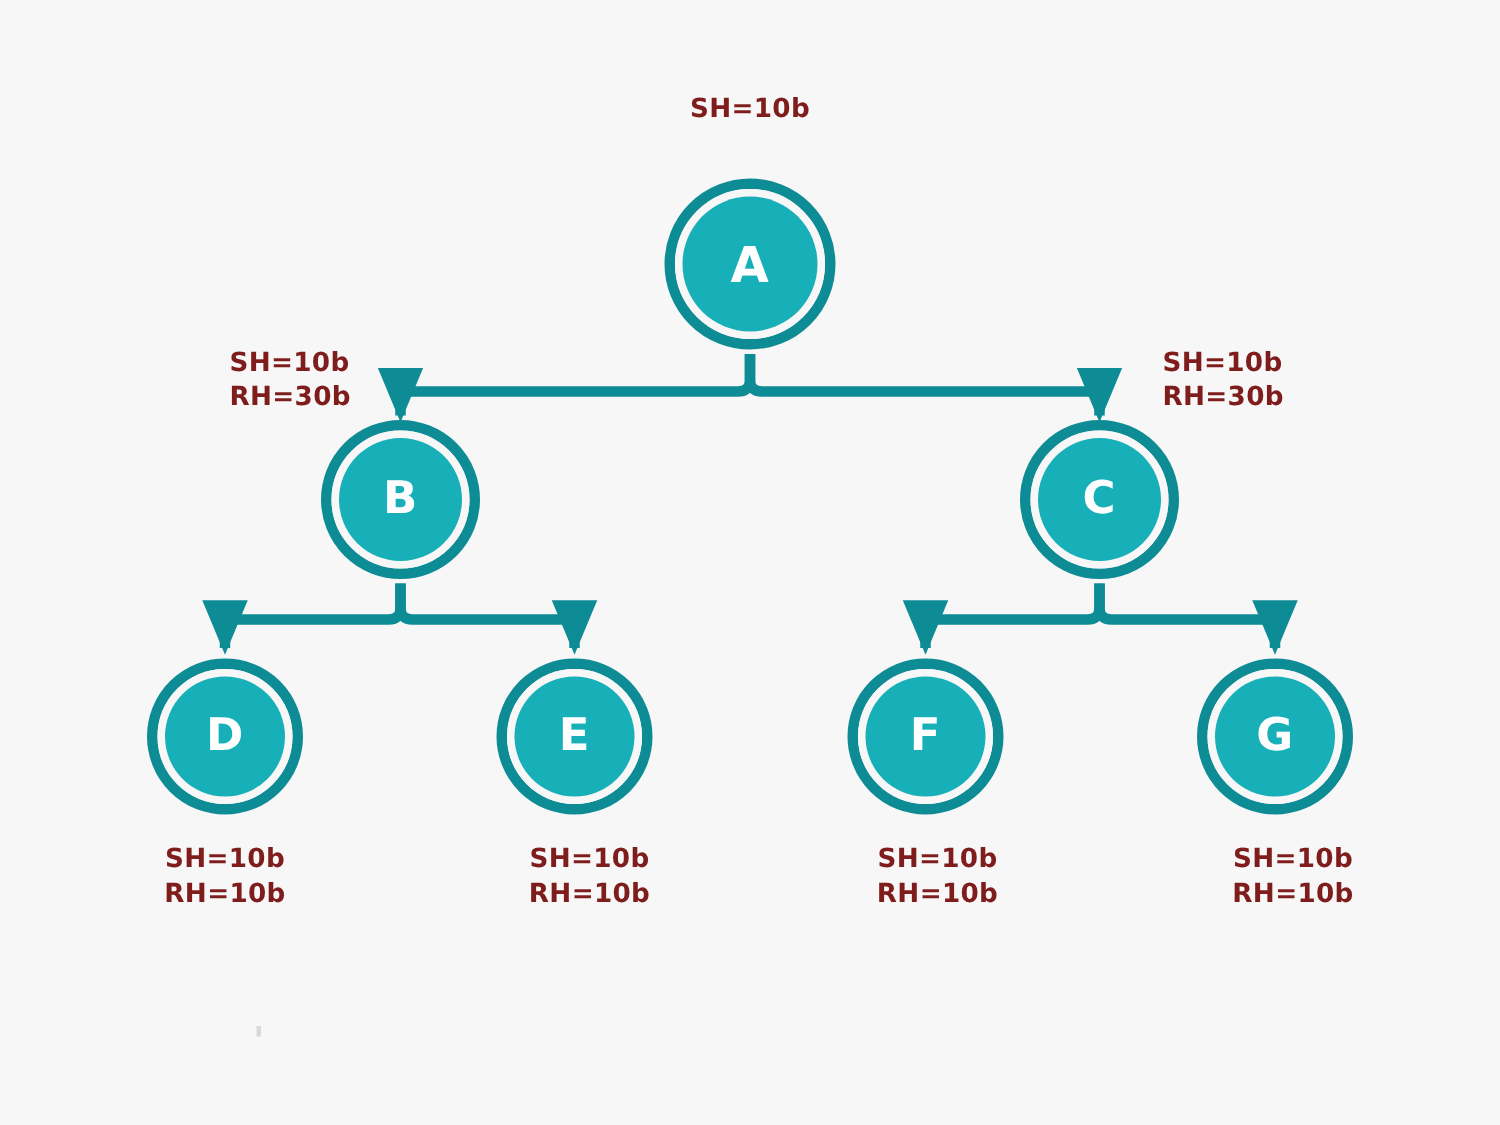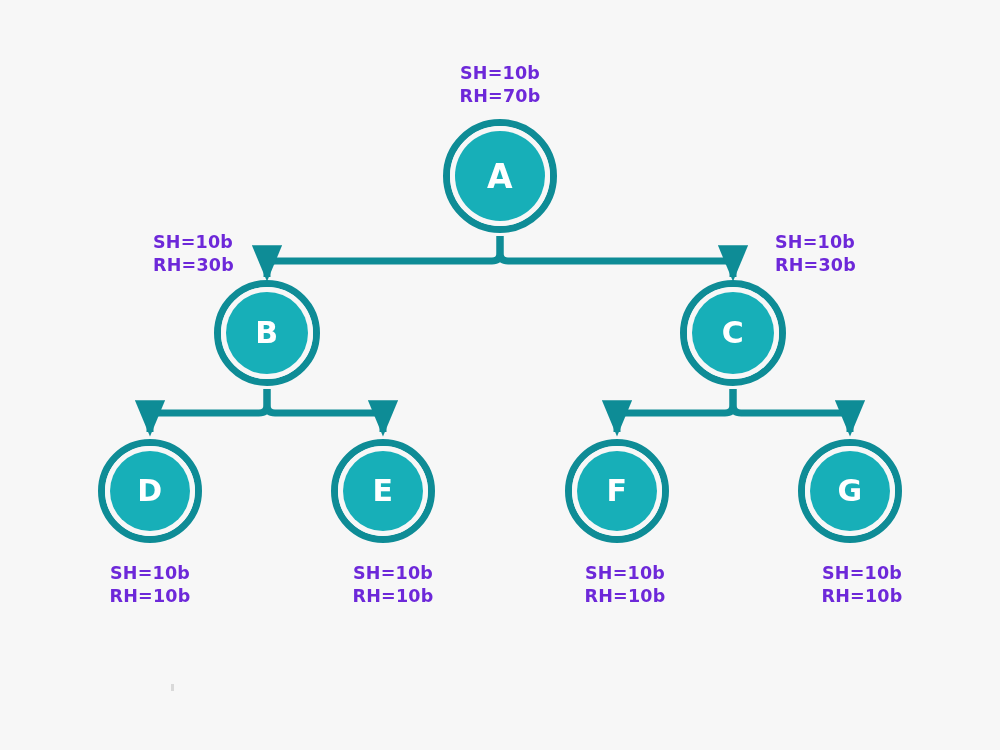--- a/index.html
+++ b/index.html
@@ -51,21 +51,21 @@
   }
   .node-letter {
     color: #ffffff;
     font-weight: 700;
     letter-spacing: 0.5px;
     line-height: 1;
     user-select: none;
   }
   .label {
     position: absolute;
-    color: #6d28d9;
+    color: #7f1d1d;
     font-size: 17.5px;
     font-weight: 700;
     line-height: 1.33;
     letter-spacing: 0.2px;
     white-space: nowrap;
     z-index: 6;
   }
   .label-center { text-align: center; }
   .label-left   { text-align: left; }
   .artifact {
@@ -101,21 +101,20 @@
     <path d="M 733 389 L 733 405 Q 733 413 741 413 L 842 413 Q 850 413 850 421 L 850 432" fill="none" stroke="#0e8c96" stroke-width="7" stroke-linecap="butt" marker-end="url(#arrow)"></path>
   </svg>
 
   <div class="node-ring" style="left:443px; top:119px; width:114px; height:114px;"></div>
   <div class="node-gap" style="left:450px; top:126px; width:100px; height:100px;"></div>
   <div class="node" style="left:455px; top:131px; width:90px; height:90px;">
     <span class="node-letter" style="font-size:33px;">A</span>
   </div>
   <div class="label label-center" style="left:400px; top:62px; width:200px;">
     <div>SH=10b</div>
-    <div>RH=70b</div>
   </div>
 
   <div class="node-ring" style="left:214px; top:280px; width:106px; height:106px;"></div>
   <div class="node-gap" style="left:221px; top:287px; width:92px; height:92px;"></div>
   <div class="node" style="left:226px; top:292px; width:82px; height:82px;">
     <span class="node-letter" style="font-size:30px;">B</span>
   </div>
   <div class="label label-left" style="left:153px; top:231px; width:140px;">
     <div>SH=10b</div>
     <div>RH=30b</div>

